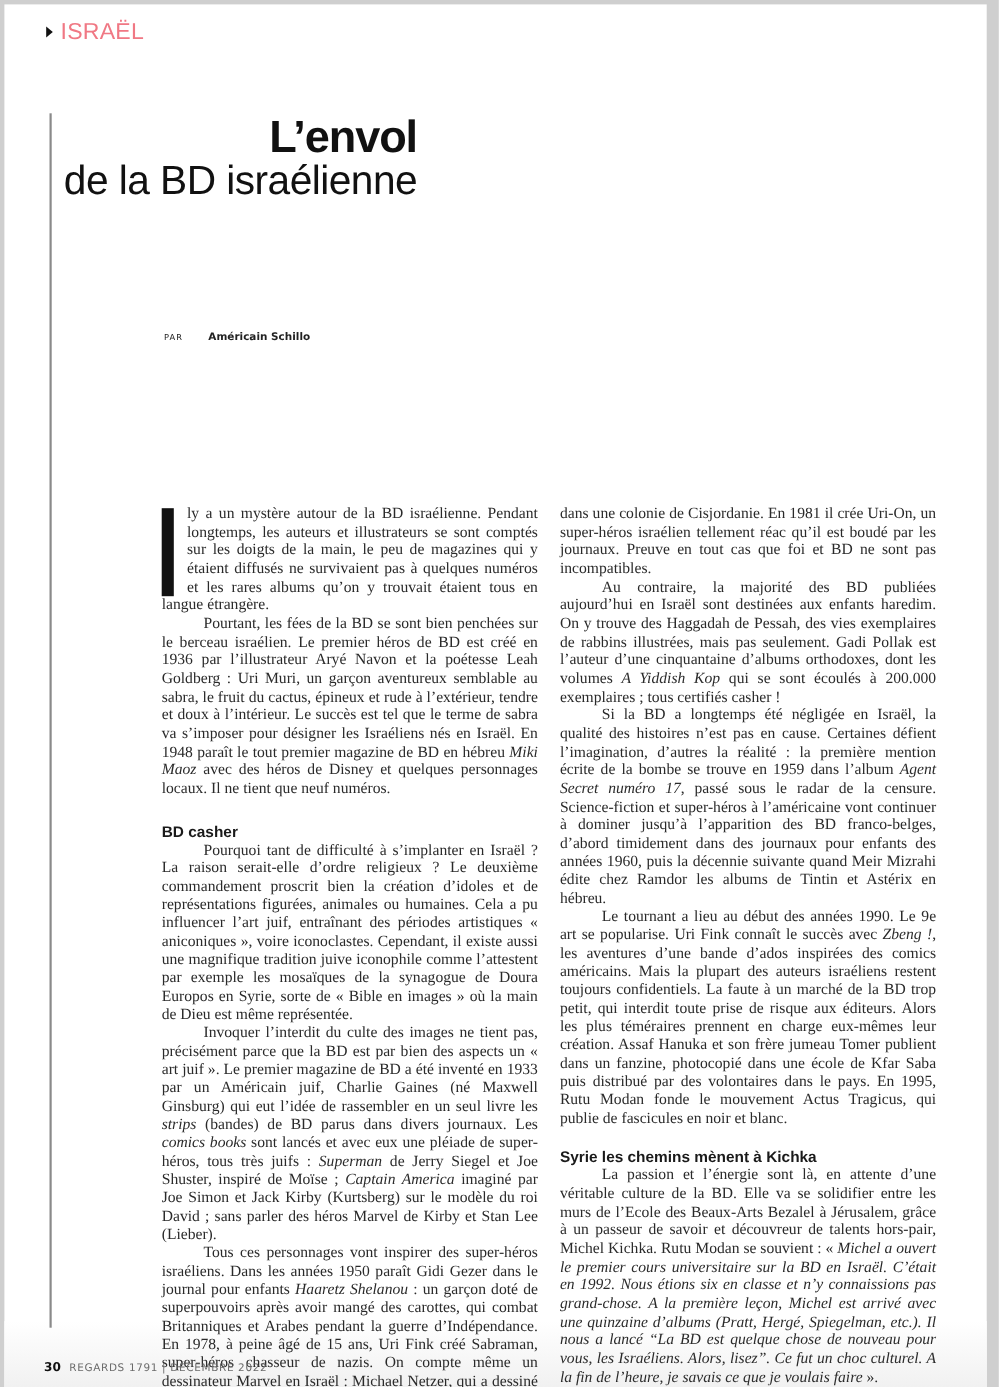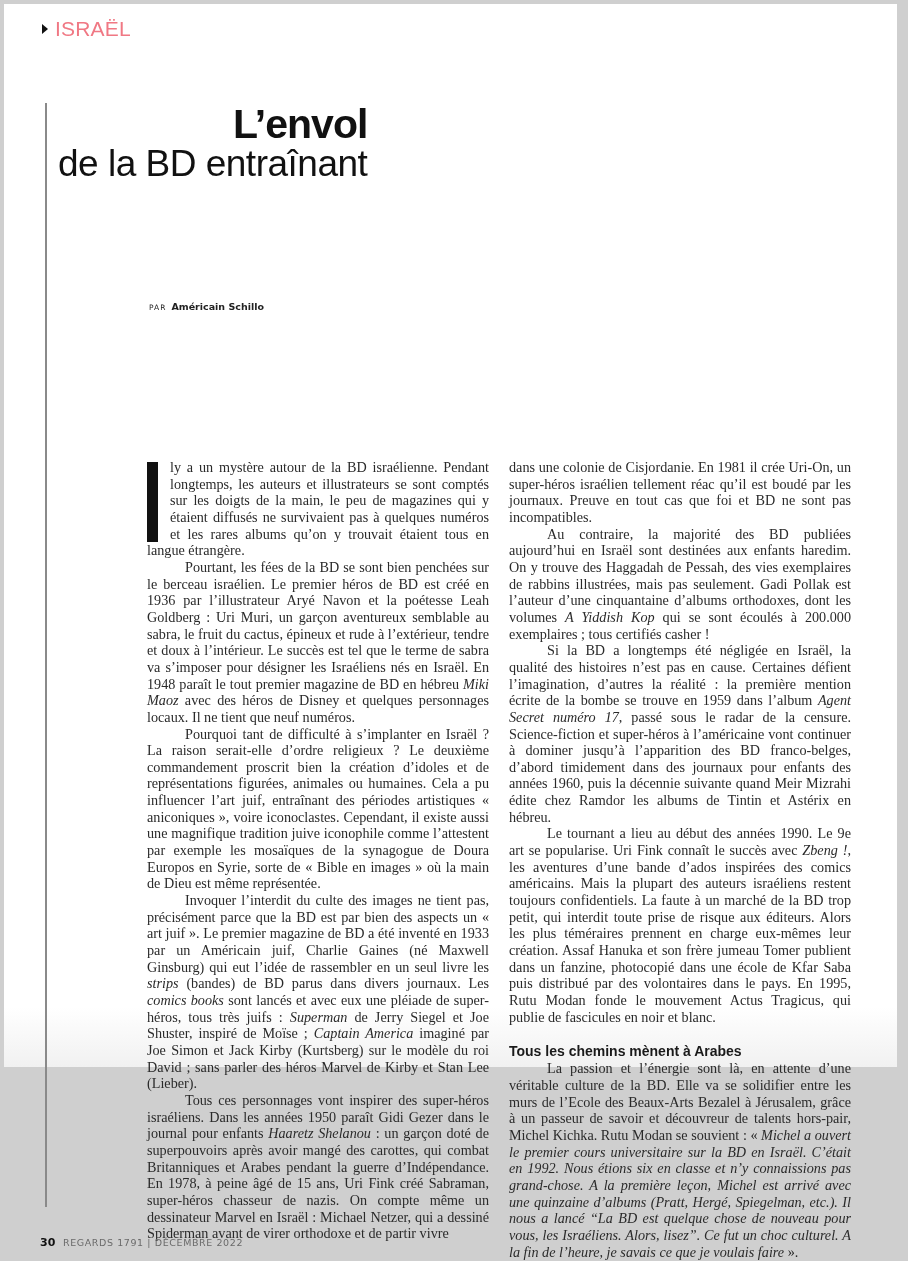--- a/index.html
+++ b/index.html
@@ -3,21 +3,21 @@
   <meta charset="utf-8">
   <style>
     html, body { margin: 0; padding: 0; }
     body {
       width: 908px; height: 1261px; overflow: hidden;
       background: #cfcfcf;
       position: relative;
       font-family: "Liberation Serif", serif;
     }
     .page {
-      position: absolute; left: 4px; top: 4px; width: 893px; height: 1063px;
+      position: absolute; left: 4px; top: 4px; width: 893px; height: 1257px;
       background: #ffffff;
     }
     .page-shade {
       position: absolute; left: 0; right: 0; bottom: 0; height: 60px;
       background: linear-gradient(#ffffff, #f1f1f1);
     }
     .rubric {
       position: absolute; left: 38px; top: 13px;
       display: flex; align-items: center; gap: 4px;
       font-family: "Liberation Sans", sans-serif;
@@ -39,21 +39,21 @@
     .title .l2 { font-size: 37px; font-weight: normal; letter-spacing: -0.5px; display: block; }
     .lede {
       position: absolute; left: 145px; top: 219px; width: 520px;
       font-family: "DejaVu Sans", sans-serif; font-size: 14.6px; line-height: 17.5px; color: #1c1c1c;
       letter-spacing: 0.3px;
     }
     .byline {
       position: absolute; left: 145px; top: 297px;
       font-family: "DejaVu Sans", sans-serif; font-size: 9.5px; color: #222;
     }
-    .byline .par { font-size: 7.5px; letter-spacing: 1px; margin-right: 2px; }
+    .byline .par { font-size: 7.5px; letter-spacing: 1px; margin-right: 20px; }
     .byline .author { font-weight: bold; }
     .col {
       position: absolute; top: 455px; width: 342px;
       font-family: "Liberation Serif", serif; font-size: 14.2px; line-height: 16.65px; color: #2a2a2a;
       text-align: justify; hyphens: auto;
     }
     .col.left { left: 143px; }
     .col.right { left: 505px; }
     .col p { margin: 0; text-indent: 38px; }
     .col p.noindent { text-indent: 0; }
@@ -81,45 +81,46 @@
 
   <div class="rubric">
     <span class="tri"></span>
     <span>ISRAËL</span>
   </div>
 
   <div class="vline"></div>
 
   <h1 class="title" style="margin:0;text-align:right;">
     <span class="l1">L’envol</span>
-    <span class="l2">de la BD entraînant</span>
+    <span class="l2">de la BD israélienne</span>
   </h1>
 
 
   <div class="byline">
     <span class="par">PAR</span>
     <span class="author">Américain Schillo</span>
   </div>
 
   <div class="col left">
     <p class="first"><span class="dropcap"></span><span>ly a un mystère autour de la BD israélienne. Pendant longtemps, les auteurs et illustrateurs se sont comptés sur les doigts de la main, le peu de magazines qui y étaient diffusés ne survivaient pas à quelques numéros et les rares albums qu’on y trouvait étaient tous en langue étrangère.</span></p>
     <p><span>Pourtant, les fées de la BD se sont bien penchées sur le berceau israélien. Le premier héros de BD est créé en 1936 par l’illustrateur Aryé Navon et la poétesse Leah Goldberg : Uri Muri, un garçon aventureux semblable au sabra, le fruit du cactus, épineux et rude à l’extérieur, tendre et doux à l’intérieur. Le succès est tel que le terme de sabra va s’imposer pour désigner les Israéliens nés en Israël. En 1948 paraît le tout premier magazine de BD en hébreu </span><em>Miki Maoz</em><span> avec des héros de Disney et quelques personnages locaux. Il ne tient que neuf numéros.</span></p>
 
+    <h3>BD casher</h3>
     <p><span>Pourquoi tant de difficulté à s’implanter en Israël ? La raison serait-elle d’ordre religieux ? Le deuxième commandement proscrit bien la création d’idoles et de représentations figurées, animales ou humaines. Cela a pu influencer l’art juif, entraînant des périodes artistiques « aniconiques », voire iconoclastes. Cependant, il existe aussi une magnifique tradition juive iconophile comme l’attestent par exemple les mosaïques de la synagogue de Doura Europos en Syrie, sorte de « Bible en images » où la main de Dieu est même représentée.</span></p>
     <p><span>Invoquer l’interdit du culte des images ne tient pas, précisément parce que la BD est par bien des aspects un « art juif ». Le premier magazine de BD a été inventé en 1933 par un Américain juif, Charlie Gaines (né Maxwell Ginsburg) qui eut l’idée de rassembler en un seul livre les </span><em>strips</em><span> (bandes) de BD parus dans divers journaux. Les </span><em>comics books</em><span> sont lancés et avec eux une pléiade de super-héros, tous très juifs : </span><em>Superman</em><span> de Jerry Siegel et Joe Shuster, inspiré de Moïse ; </span><em>Captain America</em><span> imaginé par Joe Simon et Jack Kirby (Kurtsberg) sur le modèle du roi David ; sans parler des héros Marvel de Kirby et Stan Lee (Lieber).</span></p>
     <p><span>Tous ces personnages vont inspirer des super-héros israéliens. Dans les années 1950 paraît Gidi Gezer dans le journal pour enfants </span><em>Haaretz Shelanou</em><span> : un garçon doté de superpouvoirs après avoir mangé des carottes, qui combat Britanniques et Arabes pendant la guerre d’Indépendance. En 1978, à peine âgé de 15 ans, Uri Fink créé Sabraman, super-héros chasseur de nazis. On compte même un dessinateur Marvel en Israël : Michael Netzer, qui a dessiné Spiderman avant de virer orthodoxe et de partir vivre</span></p>
   </div>
 
   <div class="col right">
     <p class="noindent"><span>dans une colonie de Cisjordanie. En 1981 il crée Uri-On, un super-héros israélien tellement réac qu’il est boudé par les journaux. Preuve en tout cas que foi et BD ne sont pas incompatibles.</span></p>
     <p><span>Au contraire, la majorité des BD publiées aujourd’hui en Israël sont destinées aux enfants haredim. On y trouve des Haggadah de Pessah, des vies exemplaires de rabbins illustrées, mais pas seulement. Gadi Pollak est l’auteur d’une cinquantaine d’albums orthodoxes, dont les volumes </span><em>A Yiddish Kop</em><span> qui se sont écoulés à 200.000 exemplaires ; tous certifiés casher !</span></p>
     <p><span>Si la BD a longtemps été négligée en Israël, la qualité des histoires n’est pas en cause. Certaines défient l’imagination, d’autres la réalité : la première mention écrite de la bombe se trouve en 1959 dans l’album </span><em>Agent Secret numéro 17</em><span>, passé sous le radar de la censure. Science-fiction et super-héros à l’américaine vont continuer à dominer jusqu’à l’apparition des BD franco-belges, d’abord timidement dans des journaux pour enfants des années 1960, puis la décennie suivante quand Meir Mizrahi édite chez Ramdor les albums de Tintin et Astérix en hébreu.</span></p>
     <p><span>Le tournant a lieu au début des années 1990. Le 9e art se popularise. Uri Fink connaît le succès avec </span><em>Zbeng !</em><span>, les aventures d’une bande d’ados inspirées des comics américains. Mais la plupart des auteurs israéliens restent toujours confidentiels. La faute à un marché de la BD trop petit, qui interdit toute prise de risque aux éditeurs. Alors les plus téméraires prennent en charge eux-mêmes leur création. Assaf Hanuka et son frère jumeau Tomer publient dans un fanzine, photocopié dans une école de Kfar Saba puis distribué par des volontaires dans le pays. En 1995, Rutu Modan fonde le mouvement Actus Tragicus, qui publie de fascicules en noir et blanc.</span></p>
 
-    <h3>Tous les chemins mènent à Arabes</h3>
+    <h3>Syrie les chemins mènent à Kichka</h3>
     <p><span>La passion et l’énergie sont là, en attente d’une véritable culture de la BD. Elle va se solidifier entre les murs de l’Ecole des Beaux-Arts Bezalel à Jérusalem, grâce à un passeur de savoir et découvreur de talents hors-pair, Michel Kichka. Rutu Modan se souvient : « </span><em>Michel a ouvert le premier cours universitaire sur la BD en Israël. C’était en 1992. Nous étions six en classe et n’y connaissions pas grand-chose. A la première leçon, Michel est arrivé avec une quinzaine d’albums (Pratt, Hergé, Spiegelman, etc.). Il nous a lancé “La BD est quelque chose de nouveau pour vous, les Israéliens. Alors, lisez”. Ce fut un choc culturel. A la fin de l’heure, je savais ce que je voulais faire</em><span> ».</span></p>
   </div>
 
   <div class="footer">
     <span class="num">30</span>
     <span>REGARDS 1791 | DÉCEMBRE 2022</span>
   </div>
 </div>
 
 </body></html>

